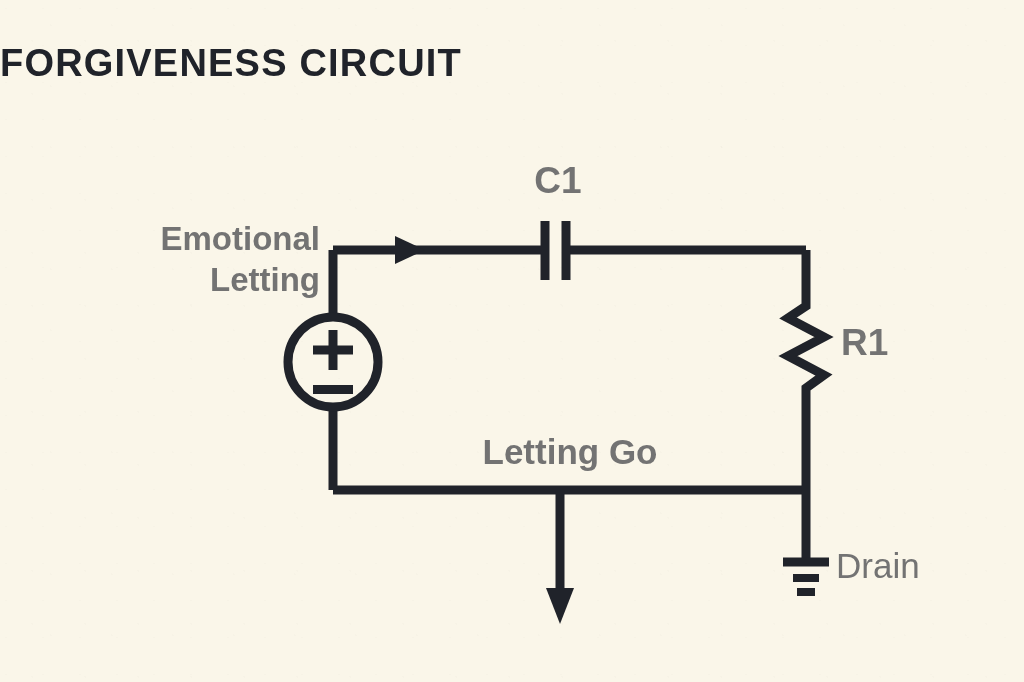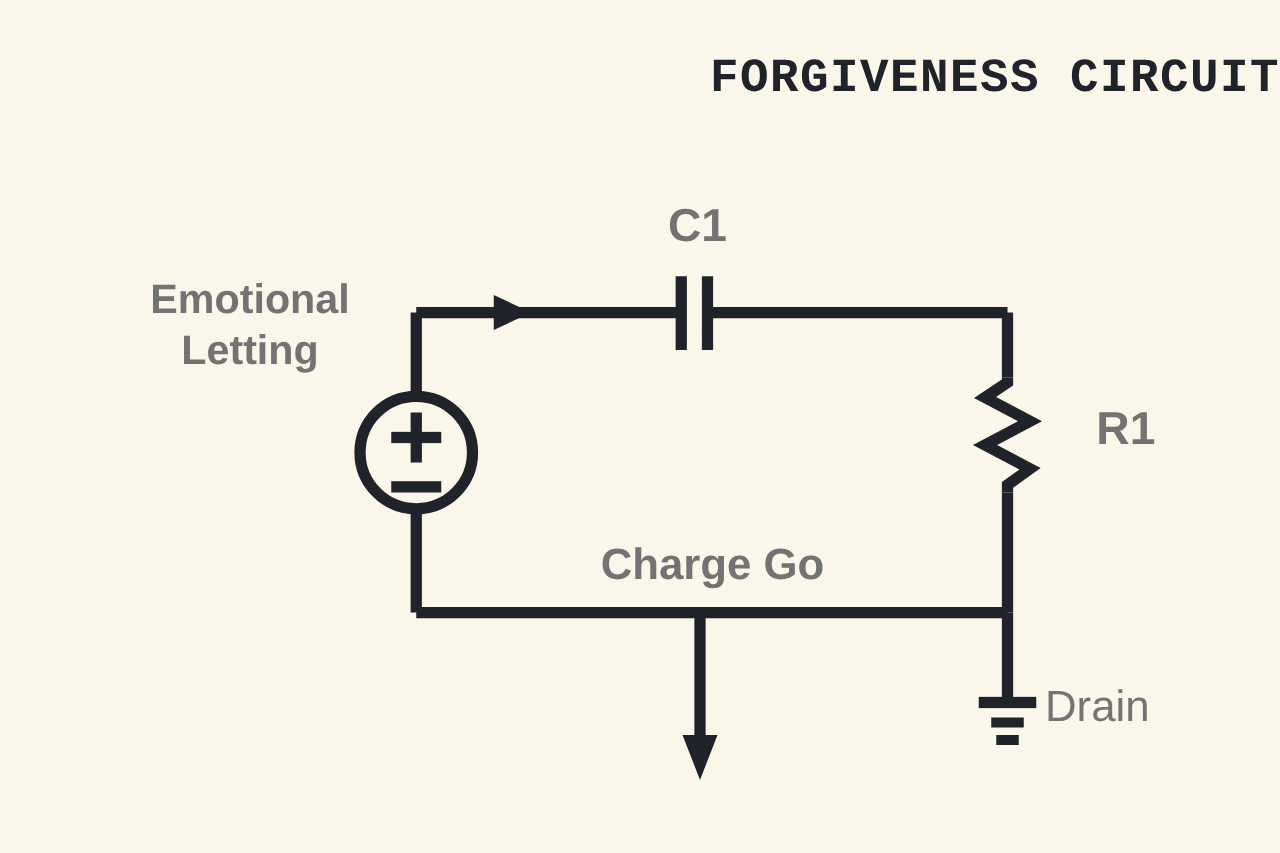--- a/index.html
+++ b/index.html
@@ -26,54 +26,53 @@
       radial-gradient(circle at 17% 23%, rgba(0,0,0,0.012) 0 1px, transparent 1px),
       radial-gradient(circle at 61% 77%, rgba(0,0,0,0.012) 0 1px, transparent 1px),
       radial-gradient(circle at 83% 41%, rgba(0,0,0,0.010) 0 1px, transparent 1px);
     background-size: 37px 37px, 53px 53px, 61px 61px;
   }
   #title {
     position: absolute;
     left: 0;
     right: 0;
     top: 42px;
-    text-align: right;
+    text-align: left;
     font-size: 38px;
     font-weight: 700;
     letter-spacing: 1.2px;
     color: #20232a;
-    font-family: Liberation Mono, monospace;
+    font-family: Liberation Sans, sans-serif;
   }
   .lbl {
     position: absolute;
     color: #737373;
     font-weight: 700;
     font-family: "Liberation Sans", sans-serif;
     white-space: pre;
   }
   #lbl-source {
     left: 80px;
     top: 218px;
     width: 240px;
-    text-align: center;
+    text-align: right;
     font-size: 33px;
     line-height: 1.25;
   }
   #lbl-c1 {
     left: 510px;
     top: 160px;
     width: 96px;
     text-align: center;
     font-size: 37px;
   }
   #lbl-r1 {
     left: 841px;
     top: 322px;
     font-size: 37px;
-    margin-left: 36px;
   }
   #lbl-letting-go {
     left: 390px;
     top: 432px;
     width: 360px;
     text-align: center;
     font-size: 35px;
     font-weight: 600;
   }
   #lbl-drain {
@@ -144,17 +143,17 @@
       <rect x="797" y="588" width="18" height="8"></rect>
     </g>
   </svg>
 
   <div class="lbl" id="lbl-source"><span>Emotional</span><br><span>Letting</span></div>
 
   <div class="lbl" id="lbl-c1">C1</div>
 
   <div class="lbl" id="lbl-r1">R1</div>
 
-  <div class="lbl" id="lbl-letting-go">Charge Go</div>
+  <div class="lbl" id="lbl-letting-go">Letting Go</div>
 
   <div class="lbl" id="lbl-drain">Drain</div>
 
 </div>
 
 </body></html>

